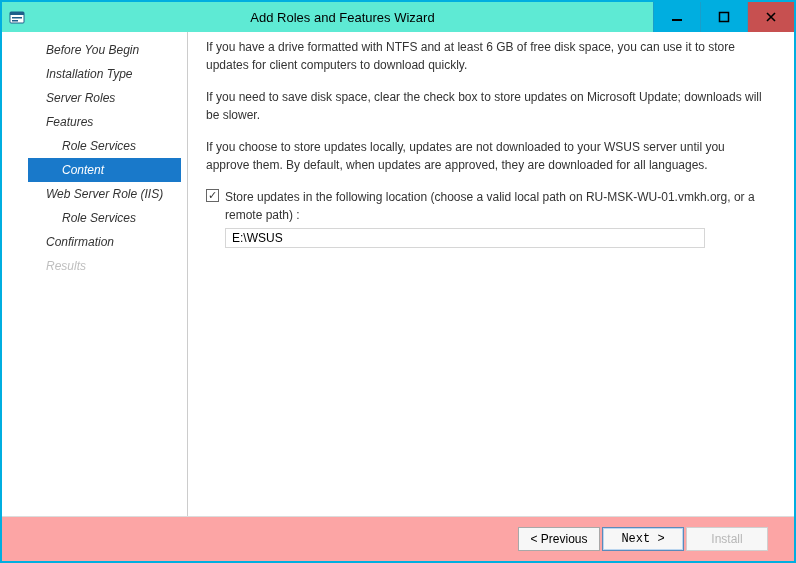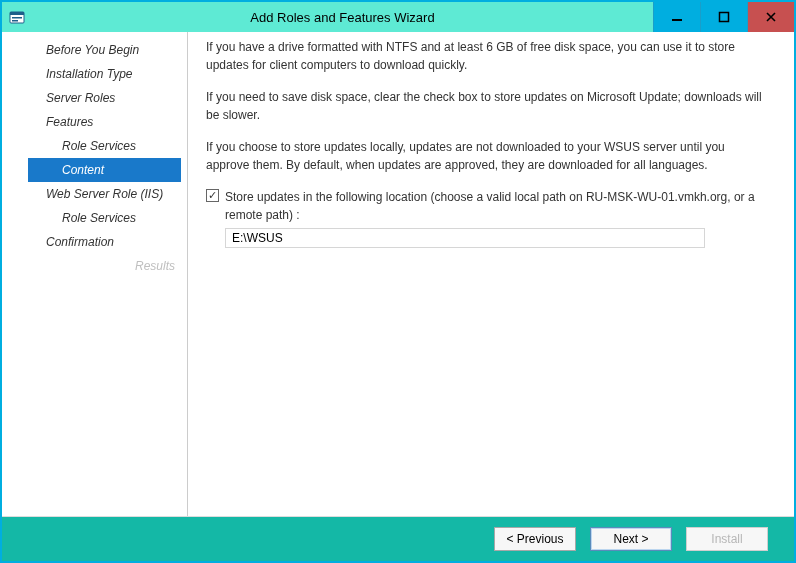--- a/index.html
+++ b/index.html
@@ -120,21 +120,20 @@
   .nav-item.sub {
     padding-left: 34px;
   }
   .nav-item.selected {
     background: #1979ca;
     color: #fff;
   }
   .nav-item.disabled {
     color: #bfbfbf;
     cursor: default;
-    text-align: right;
   }
   
   .content-col {
     flex: 1;
     padding: 6px 2px 0 18px;
     font-size: 12px;
     color: #333;
     overflow: hidden;
   }
   .para {
@@ -173,39 +172,40 @@
     font-size: 12px;
     font-family: inherit;
     width: 480px;
     box-sizing: border-box;
     background: #fff;
   }
   
   .footer {
     flex: 0 0 auto;
     border-top: 1px solid #dcdcdc;
-    background: #14b8a6;
+    background: #fca5a5;
     padding: 10px 26px 10px 10px;
     display: flex;
     justify-content: flex-end;
-    gap: 14px;
+    gap: 2px;
   }
   .btn {
     min-width: 82px;
     height: 24px;
     border: 1px solid #a8a8a8;
     background: #f7f7f7;
     font-size: 12px;
     font-family: inherit;
     padding: 0 10px;
     cursor: pointer;
   }
   .btn.primary {
     border: 1px solid #5a8bbb;
     box-shadow: inset 0 0 0 1px #bcd6ef;
+    font-family: Liberation Mono, monospace;
   }
   .btn:disabled {
     color: #b7b7b7;
     border-color: #cfcfcf;
     background: #f7f7f7;
     cursor: default;
   }
 </style>
 </head>
 <body>

